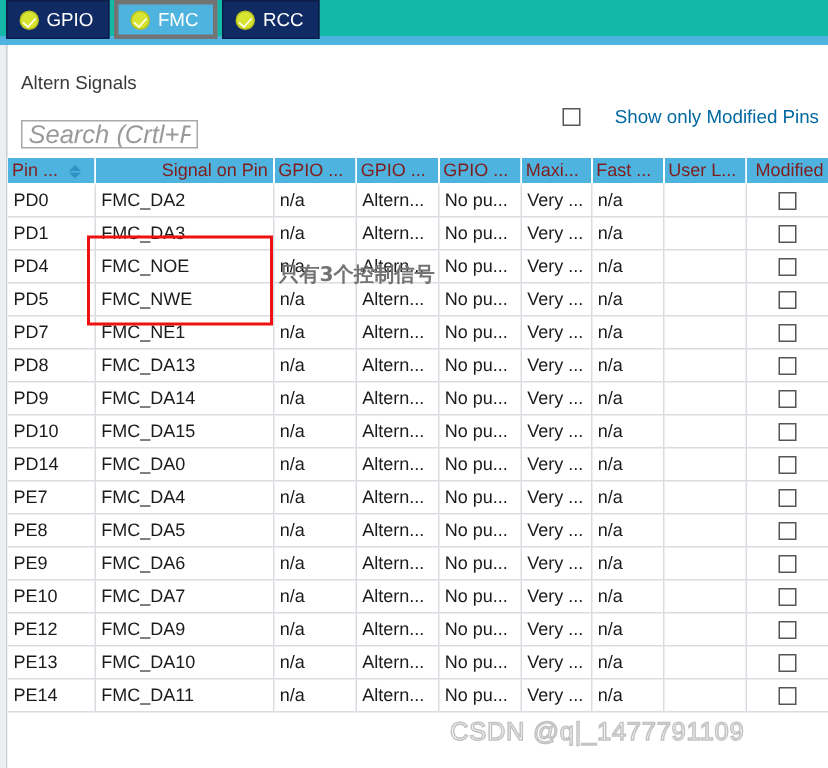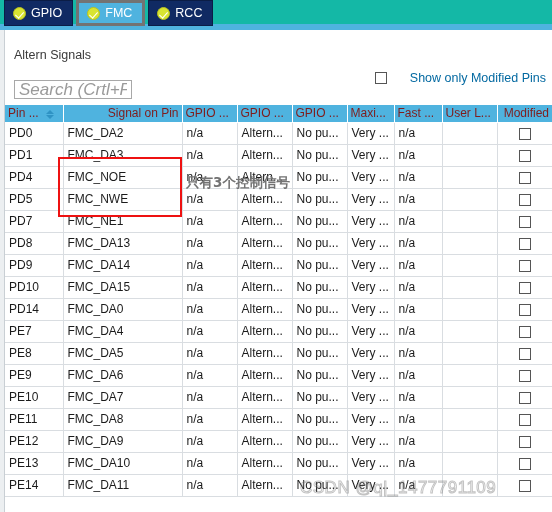--- a/index.html
+++ b/index.html
@@ -432,31 +432,20 @@
             <td>FMC_DA7</td>
             <td>n/a</td>
             <td>Altern...</td>
             <td>No pu...</td>
             <td>Very ...</td>
             <td>n/a</td>
             <td></td>
             <td class="cellchk"><span class="cbox"></span></td>
           </tr>
           <tr>
-            <td>PE11</td>
-            <td>FMC_DA8</td>
-            <td>n/a</td>
-            <td>Altern...</td>
-            <td>No pu...</td>
-            <td>Very ...</td>
-            <td>n/a</td>
-            <td></td>
-            <td class="cellchk"><span class="cbox"></span></td>
-          </tr>
-          <tr>
             <td>PE12</td>
             <td>FMC_DA9</td>
             <td>n/a</td>
             <td>Altern...</td>
             <td>No pu...</td>
             <td>Very ...</td>
             <td>n/a</td>
             <td></td>
             <td class="cellchk"><span class="cbox"></span></td>
           </tr>

